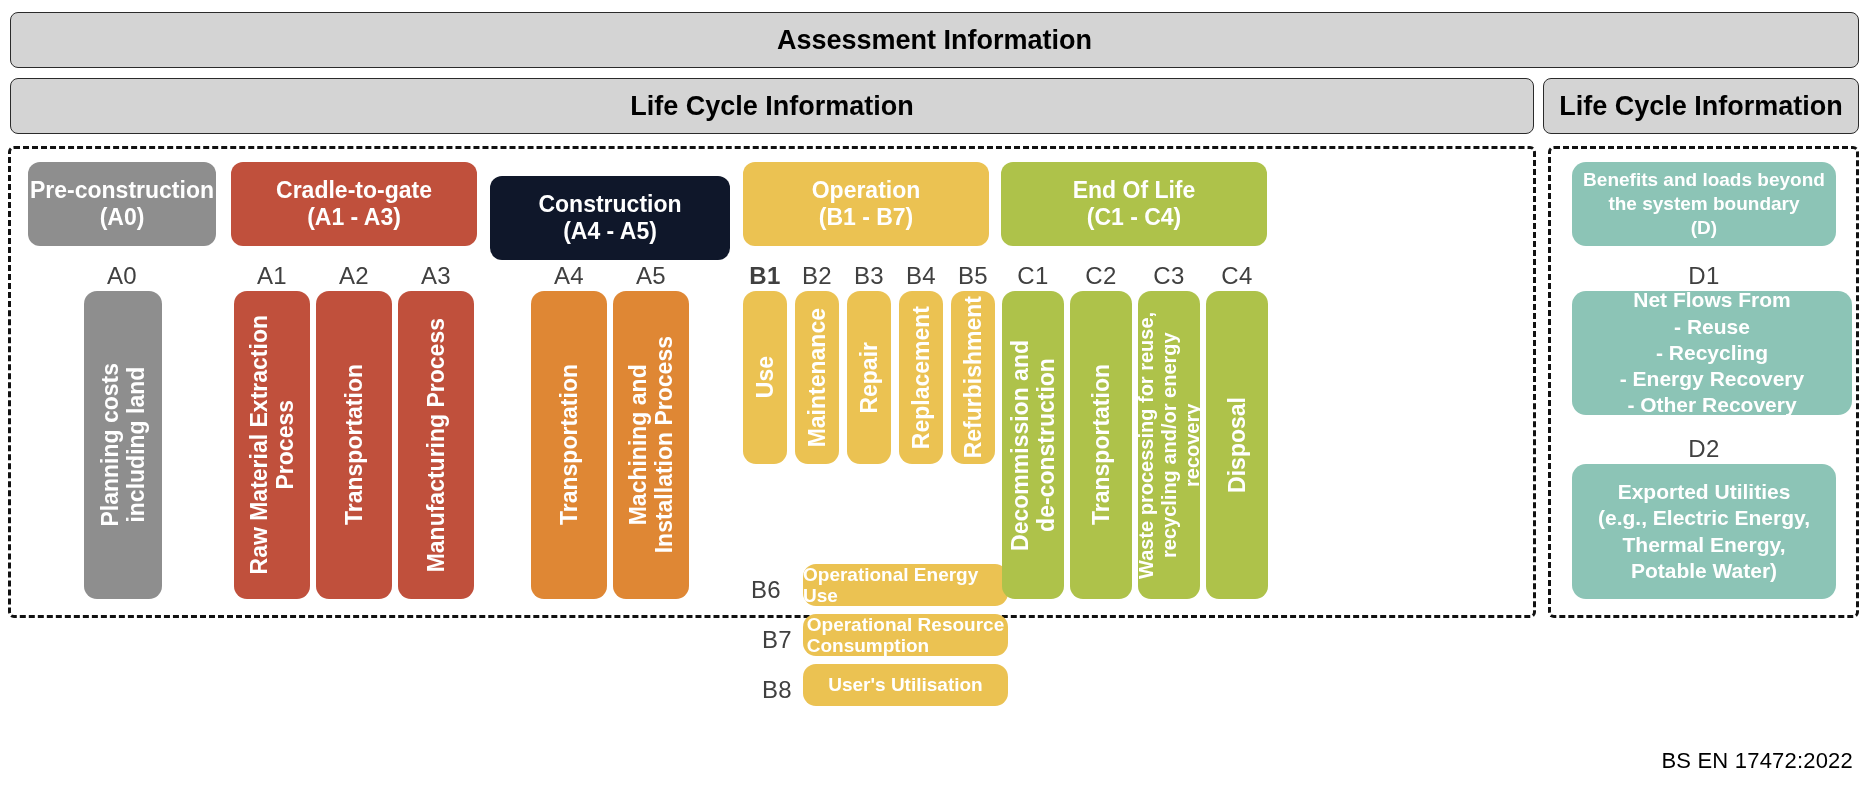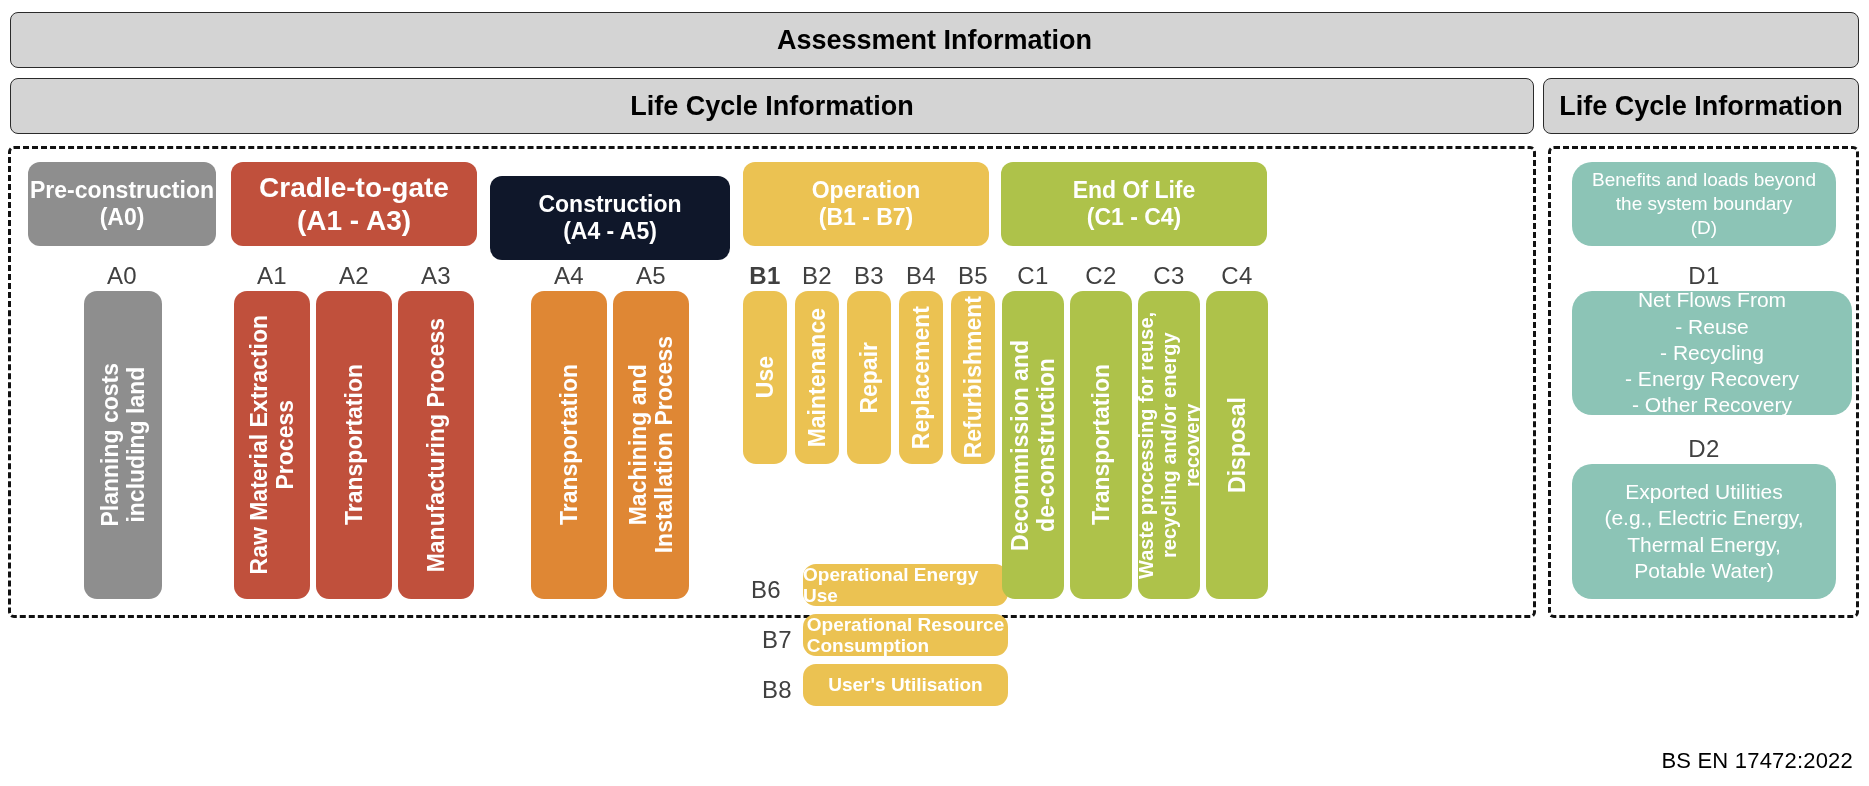--- a/index.html
+++ b/index.html
@@ -57,21 +57,21 @@
 
   
   .hmod{
     position:absolute;border-radius:13px;color:#fff;font-weight:bold;
     display:flex;align-items:center;justify-content:center;text-align:left;
     font-size:19px;line-height:1.12;white-space:pre-line;box-sizing:border-box;
   }
 
   
   .dblock{
-    position:absolute;border-radius:20px;color:#fff;font-weight:normal;
+    position:absolute;border-radius:14px;color:#fff;font-weight:bold;
     display:flex;align-items:center;justify-content:center;text-align:center;
     line-height:1.25;white-space:pre-line;box-sizing:border-box;
   }
 
   
   #footer-note{
     position:absolute;right:16px;top:748px;font-size:22px;color:#000;
     font-weight:normal;letter-spacing:.2px;
   }
 </style>
@@ -92,21 +92,21 @@
     <span>Life Cycle Information</span>
   </div>
 
   <div class="dashed" id="main-boundary"></div>
 
   <div class="group-header" style="left:28px;top:162px;width:188px;height:84px;background:#8e8e8e;font-size:23px;">
     <span class="gh-line">Pre-construction</span>
     <span class="gh-line">(A0)</span>
   </div>
 
-  <div class="group-header" style="left:231px;top:162px;width:246px;height:84px;background:#c0503c;font-size:28px;">
+  <div class="group-header" style="left:231px;top:162px;width:246px;height:84px;background:#c0503c;font-size:23px;">
     <span class="gh-line">Cradle-to-gate</span>
     <span class="gh-line">(A1 - A3)</span>
   </div>
 
   <div class="group-header" style="left:490px;top:176px;width:240px;height:84px;background:#0f172a;font-size:23px;">
     <span class="gh-line">Construction</span>
     <span class="gh-line">(A4 - A5)</span>
   </div>
 
   <div class="group-header" style="left:743px;top:162px;width:246px;height:84px;background:#ebc252;font-size:23px;">

